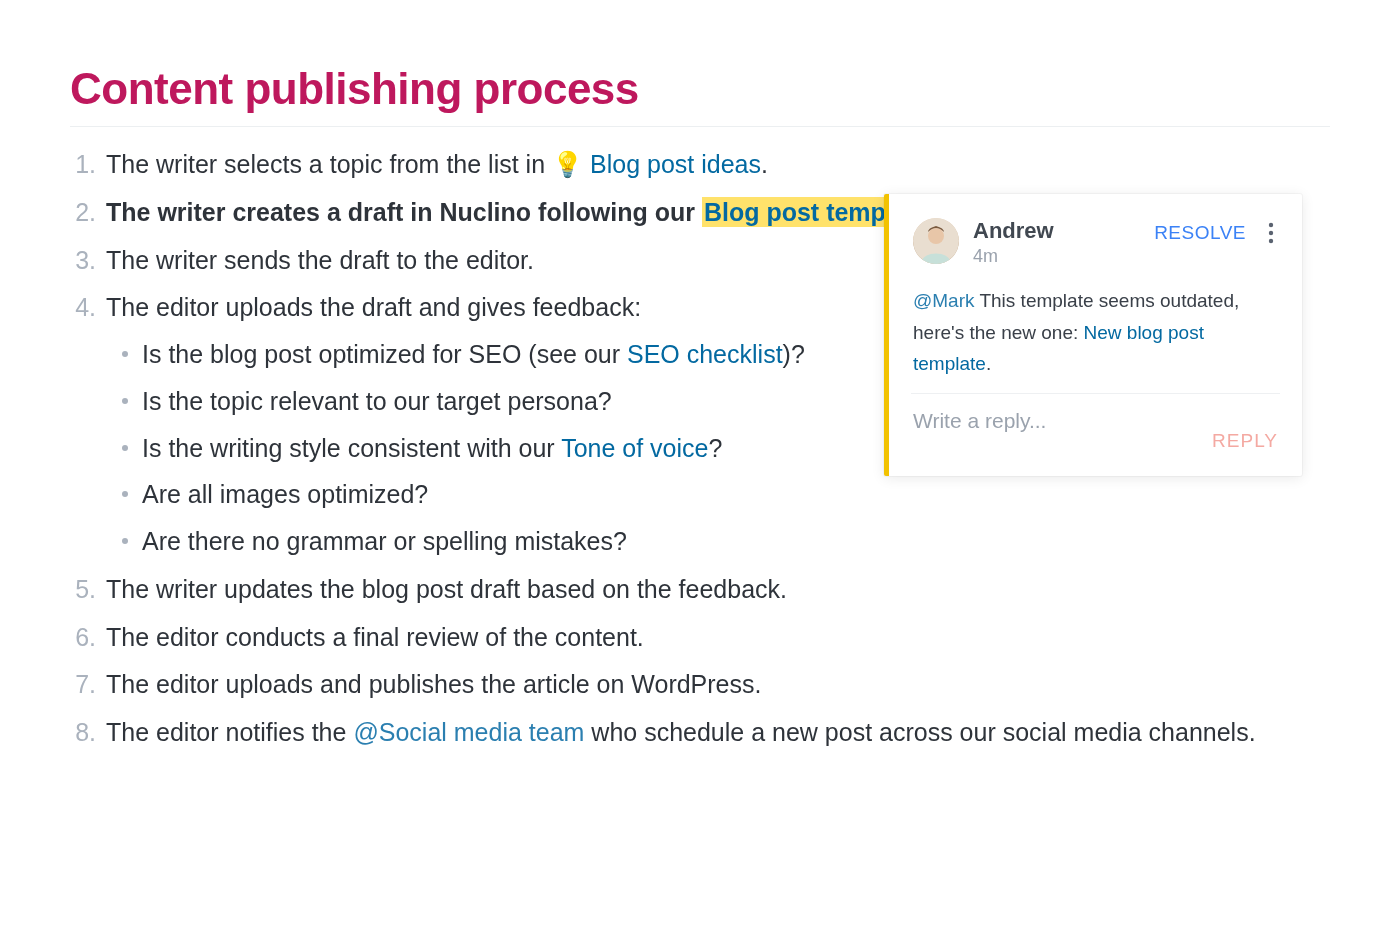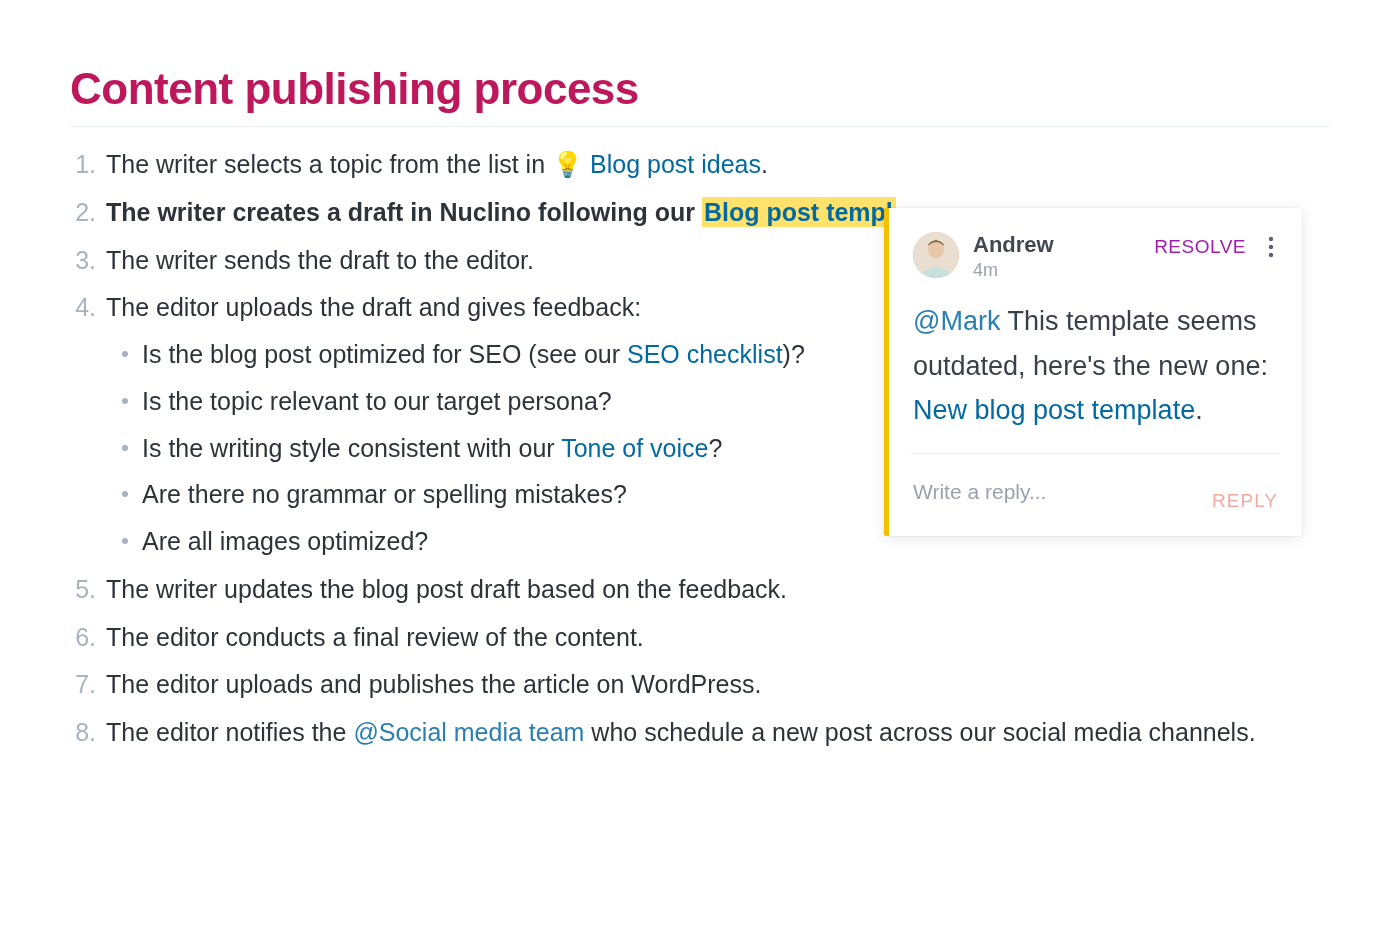--- a/index.html
+++ b/index.html
@@ -83,21 +83,21 @@
     background: #ffe26b;
     padding: 1px 2px;
   }
   .emoji {
     display: inline-block;
   }
   
   .comment-card {
     position: absolute;
     left: 884px;
-    top: 208px;
+    top: 194px;
     width: 418px;
     background: #fff;
     border-left: 5px solid #f2c200;
     box-shadow: 0 2px 14px rgba(0,0,0,0.09), 0 0 0 1px rgba(0,0,0,0.03);
     border-radius: 2px;
     padding: 24px 24px 6px 24px;
   }
   .comment-header {
     display: flex;
     align-items: flex-start;
@@ -133,44 +133,44 @@
   }
   .comment-actions {
     display: flex;
     align-items: center;
     gap: 16px;
   }
   .resolve-btn {
     font-size: 19px;
     font-weight: 500;
     letter-spacing: 0.5px;
-    color: #a21caf;
+    color: #3b82f6;
     background: none;
     border: none;
     cursor: pointer;
     padding: 4px 2px;
   }
   .more-btn {
     background: none;
     border: none;
     cursor: pointer;
     padding: 4px;
     color: #5a6270;
     display: flex;
     align-items: center;
   }
   .comment-body {
-    font-size: 27px;
+    font-size: 19px;
     line-height: 1.65;
     color: #3a4049;
-    margin-bottom: 20px;
+    margin-bottom: 14px;
   }
   .comment-reply-row {
     display: flex;
-    align-items: center;
+    align-items: flex-start;
     justify-content: space-between;
     border-top: 1px solid #eef0f2;
     padding: 14px 0 14px 0;
     margin: 0 -2px;
   }
   .reply-input {
     flex: 1;
     border: none;
     outline: none;
     font-size: 21px;
@@ -226,22 +226,22 @@
     <li>
       <span>The editor uploads the draft and gives feedback:</span>
       <ul class="sub-list">
         <li>
           <span>Is the blog post optimized for SEO (see our </span><span class="link">SEO checklist</span><span>)?</span>
         </li>
         <li><span>Is the topic relevant to our target persona?</span></li>
         <li>
           <span>Is the writing style consistent with our </span><span class="link">Tone of voice</span><span>?</span>
         </li>
+        <li><span>Are all images optimized?</span></li>
         <li><span>Are there no grammar or spelling mistakes?</span></li>
-        <li><span>Are all images optimized?</span></li>
       </ul>
     </li>
 
     <li><span>The writer updates the blog post draft based on the feedback.</span></li>
     <li><span>The editor conducts a final review of the content.</span></li>
     <li><span>The editor uploads and publishes the article on WordPress.</span></li>
 
     <li>
       <span>The editor notifies the </span><span class="mention">@Social media team</span><span> who schedule a new post across our social media channels.</span>
     </li>

